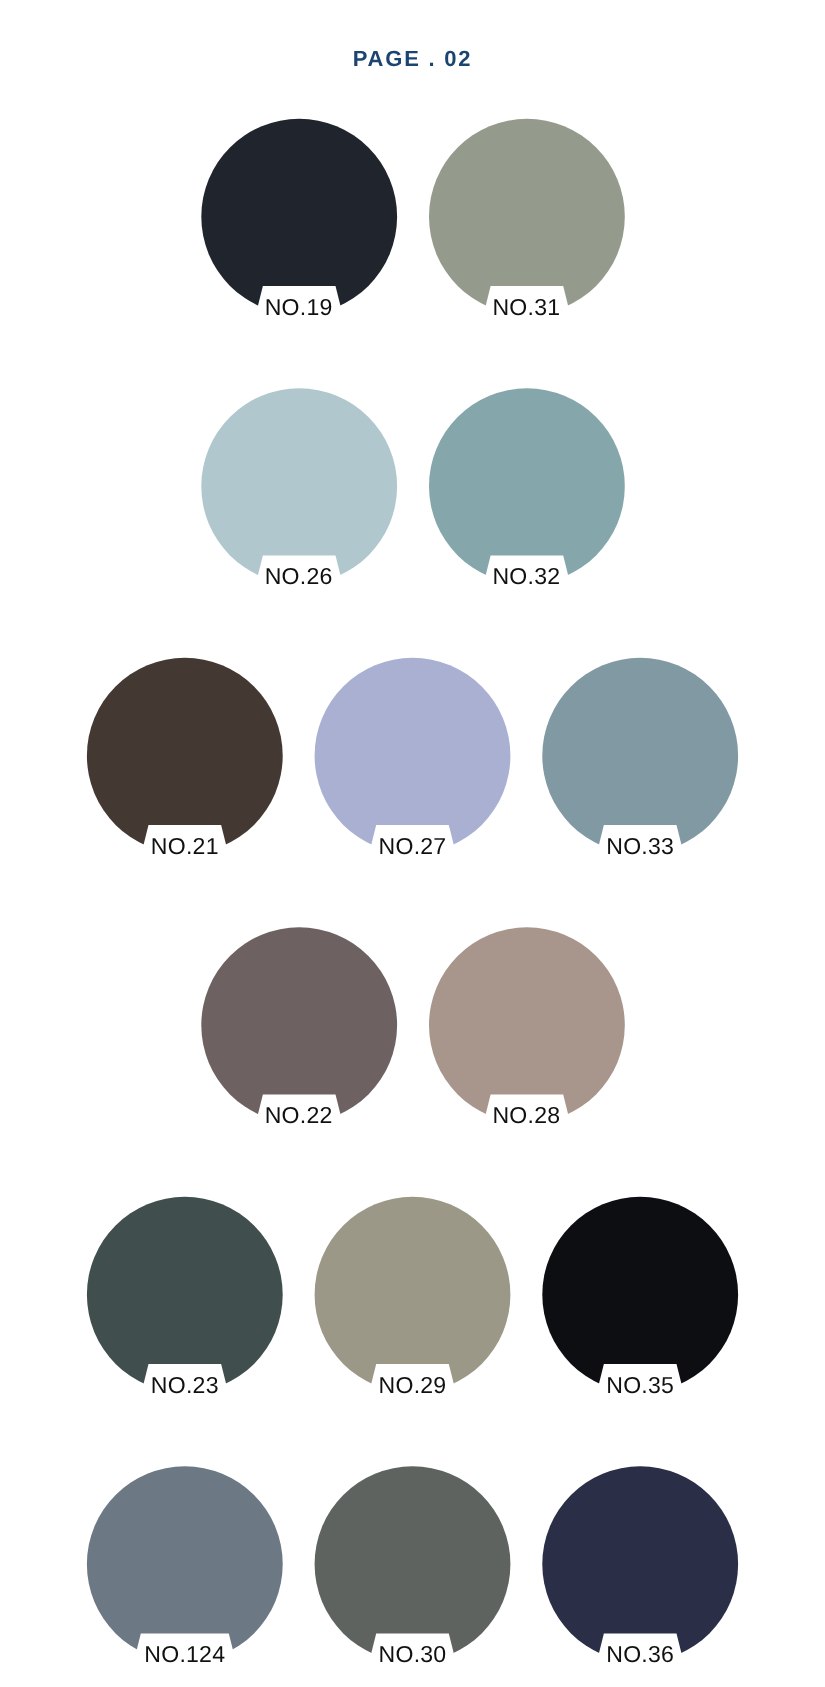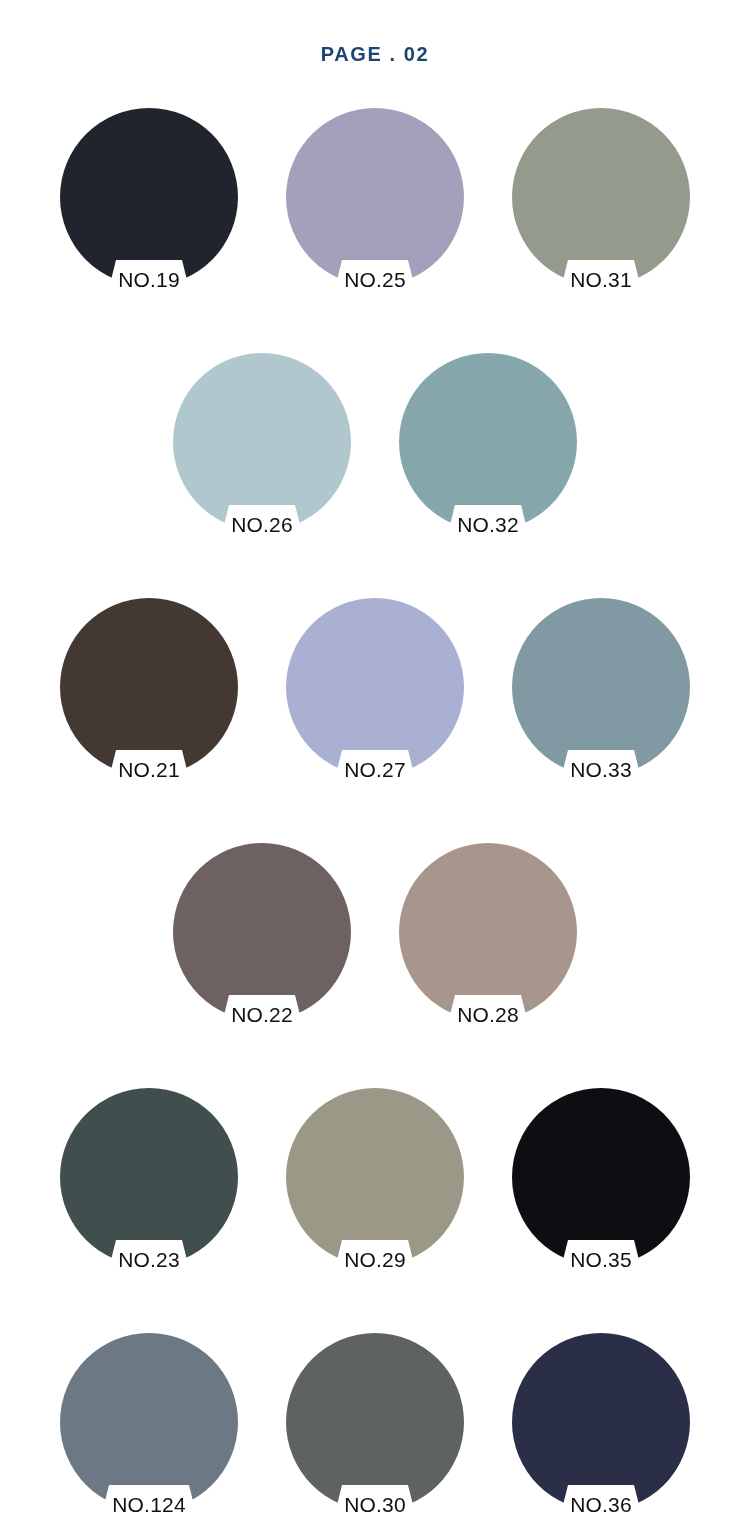--- a/index.html
+++ b/index.html
@@ -48,21 +48,21 @@
   
   .swatch-grid {
     position: absolute;
     top: 108px;
     left: 0;
     width: 750px;
   }
   .swatch-row {
     display: flex;
     justify-content: center;
-    gap: 48px;
+    gap: 29px;
     height: 245px;
   }
   .swatch-cell {
     position: relative;
     width: 178px;
     height: 222px;
   }
 
   
   .swatch-disc-wrap {
@@ -126,34 +126,20 @@
               </defs>
               <circle cx="89" cy="89" r="89" fill="#20242c" mask="url(#notch0)"></circle>
             </svg>
           </div>
           <div class="swatch-label">NO.19</div>
         </div>
         <div class="swatch-cell">
           <div class="swatch-disc-wrap">
             <svg viewBox="0 0 178 185">
               <defs>
-                <mask id="notch1">
-                  <rect x="-10" y="-10" width="210" height="220" fill="#fff"></rect>
-                  <path d="M 56 152 L 122 152 L 134 200 L 44 200 Z" fill="#000"></path>
-                </mask>
-              </defs>
-              <circle cx="89" cy="89" r="89" fill="#a49fba" mask="url(#notch1)"></circle>
-            </svg>
-          </div>
-          <div class="swatch-label">NO.25</div>
-        </div>
-        <div class="swatch-cell">
-          <div class="swatch-disc-wrap">
-            <svg viewBox="0 0 178 185">
-              <defs>
                 <mask id="notch2">
                   <rect x="-10" y="-10" width="210" height="220" fill="#fff"></rect>
                   <path d="M 56 152 L 122 152 L 134 200 L 44 200 Z" fill="#000"></path>
                 </mask>
               </defs>
               <circle cx="89" cy="89" r="89" fill="#949a8c" mask="url(#notch2)"></circle>
             </svg>
           </div>
           <div class="swatch-label">NO.31</div>
         </div>

